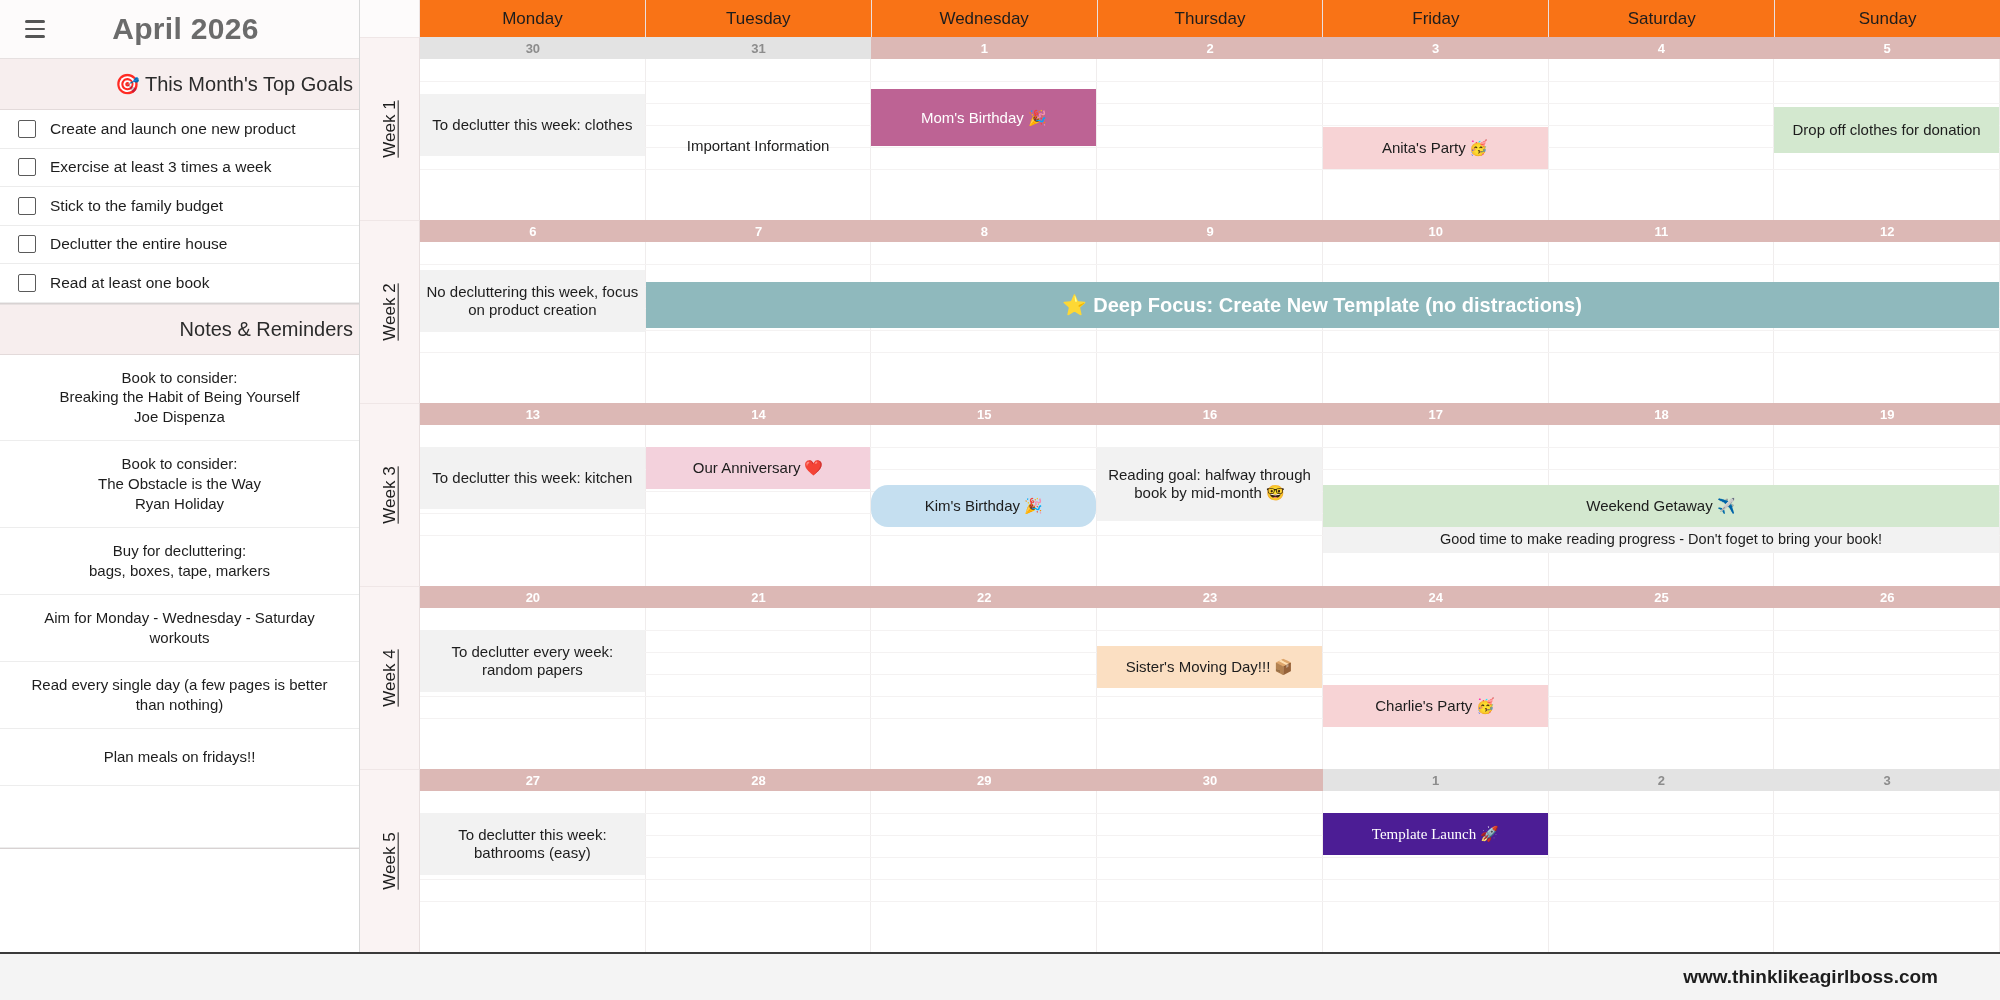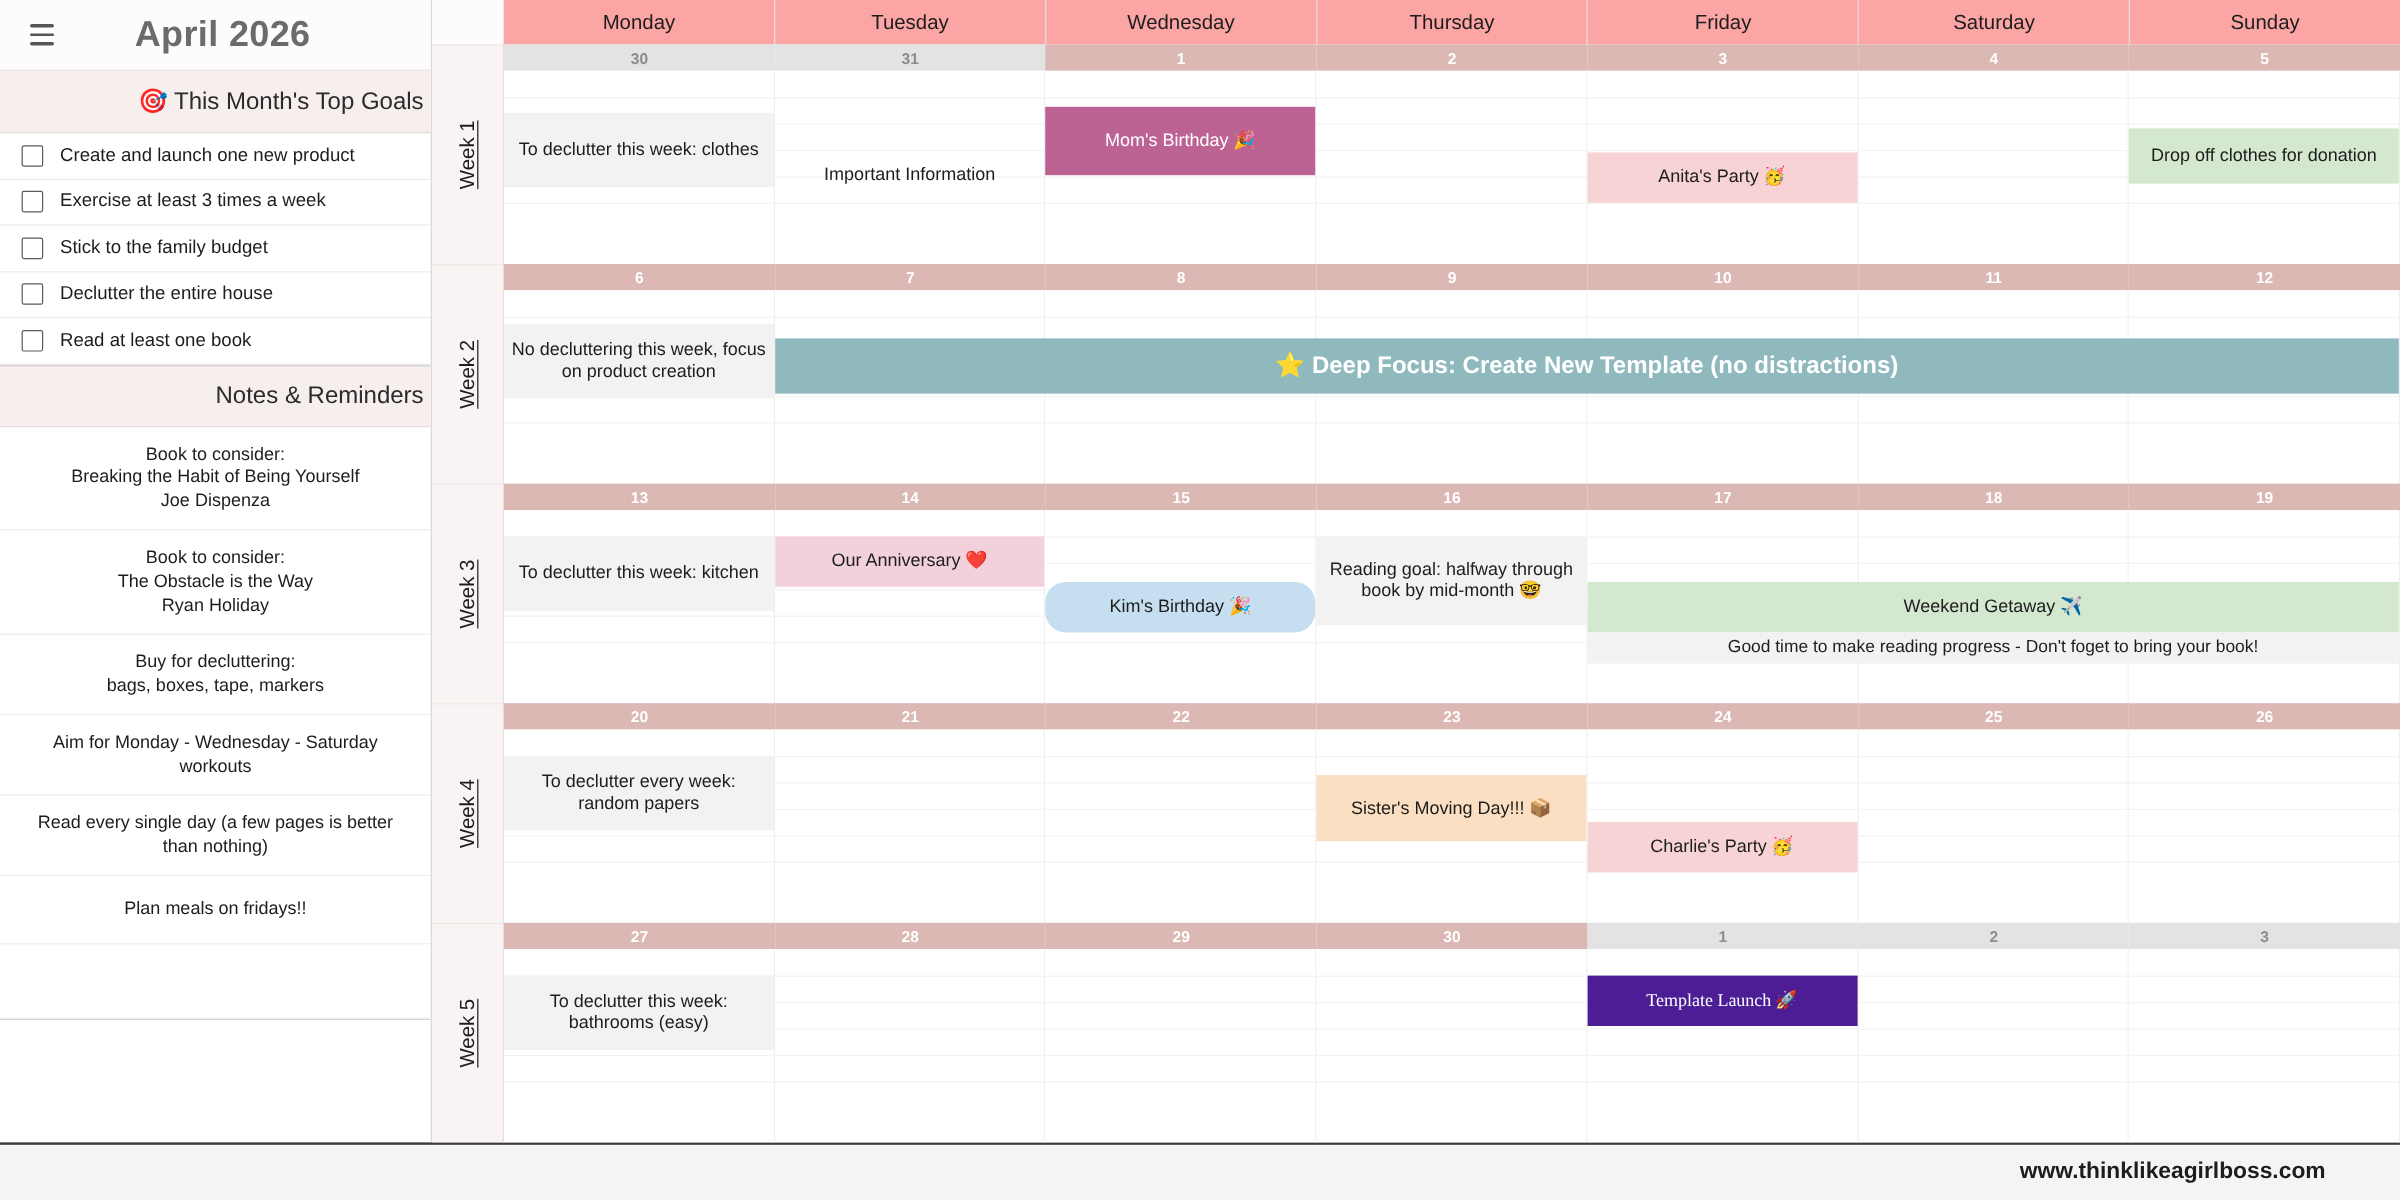--- a/index.html
+++ b/index.html
@@ -77,21 +77,21 @@
 
   
   .calendar { flex: 1 1 auto; display: flex; flex-direction: column; min-width: 0; background: #fff; }
   .cal-header { display: flex; height: 37px; flex: 0 0 37px; background: #f9f1f1; }
   .weeklabel-spacer { width: 60px; flex: 0 0 60px; background:#fdfbfb; border-right:1px solid #ece4e4; }
   .dow {
     flex: 1 1 0; min-width: 0;
     display: flex; align-items: center; justify-content: center;
     font-size: 17px; color: #1d1d1d;
     border-right: 1px solid #eadfe0;
-    background: #fca5a5;
+    background: #f97316;
   }
   .dow:last-child { border-right: none; }
 
   .weeks { flex: 1 1 auto; display: flex; flex-direction: column; min-height: 0; }
   .week-row { display: flex; position: relative; flex: 1 1 0; min-height: 0; border-bottom: 0; }
   .week-label-cell {
     width: 60px; flex: 0 0 60px;
     background: #faf3f3;
     border-right: 1px solid #e8dede;
     border-top: 1px solid #efe6e6;
@@ -382,21 +382,21 @@
                 <div class="col"></div>
                 <div class="col"></div>
                 <div class="hlines">
                   <div class="hline" style="top: 22px;"></div>
                   <div class="hline" style="top: 44px;"></div>
                   <div class="hline" style="top: 66px;"></div>
                   <div class="hline" style="top: 88px;"></div>
                   <div class="hline" style="top: 110px;"></div>
                 </div>
                 <div class="ev note-plain" style="left: calc(0% + 0px); width: calc(14.2857% - 1px); top: 22px; height: 62px;">To declutter every week: random papers</div>
-                <div class="ev peach" style="left: calc(42.8571% + 0px); width: calc(14.2857% - 1px); top: 38px; height: 55px;">Sister's Moving Day!!! 📦</div>
+                <div class="ev peach" style="left: calc(42.8571% + 0px); width: calc(14.2857% - 1px); top: 38px; height: 42px;">Sister's Moving Day!!! 📦</div>
                 <div class="ev pinklight" style="left: calc(57.1429% + 0px); width: calc(14.2857% - 1px); top: 77px; height: 42px;">Charlie's Party 🥳</div>
               </div>
             </div>
           </div>
           <div class="week-row">
             <div class="week-label-cell">
               <div class="week-label-text">Week 5</div>
             </div>
             <div class="week-grid">
               <div class="date-strip">

